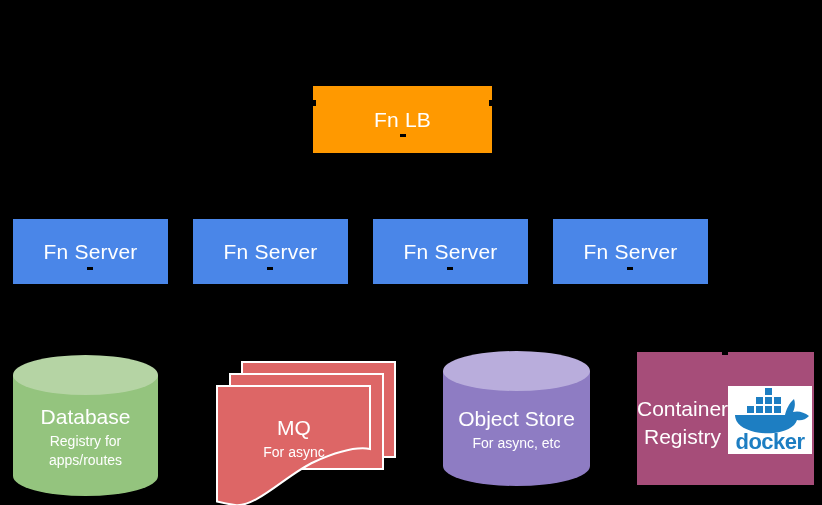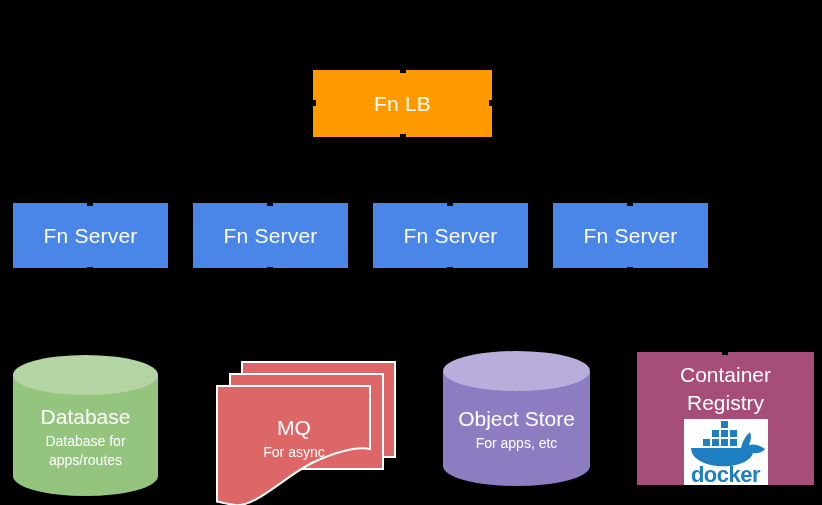--- a/index.html
+++ b/index.html
@@ -17,20 +17,21 @@
     color: var(--text-color, #fff);
   }
   .node { position: absolute; box-sizing: border-box; }
 
   
   .rect-node {
     display: flex;
     align-items: center;
     justify-content: center;
     text-align: center;
+    margin-top: 16px;
   }
   .lb    { left: 313px; top: 70px;  width: 179px; height: 67px; background: var(--lb-color); }
   .srv   { top: 203px; width: 155px; height: 65px; background: var(--server-color); }
   .srv1  { left: 13px; }
   .srv2  { left: 193px; }
   .srv3  { left: 373px; }
   .srv4  { left: 553px; }
   .node-label { font-size: 21px; letter-spacing: 0.2px; }
 
   
@@ -54,21 +55,21 @@
   .mq-text {
     position: absolute; left: 1px; top: 28px; width: 154px; height: 100px;
     display: flex; flex-direction: column; align-items: center; justify-content: center;
     text-align: center;
   }
 
   
   .registry {
     left: 637px; top: 352px; width: 177px; height: 133px;
     background: var(--registry-color);
-    display: flex; flex-direction: column; align-items: center;
+    display: flex; flex-direction: row; align-items: center;
     text-align: center;
   }
   .registry-title { font-size: 21px; line-height: 28px; padding-top: 9px; }
   .docker-logo {
     margin-top: 2px;
     width: 84px; height: 68px;
     background: var(--docker-bg);
     display: flex; flex-direction: column; align-items: center;
     overflow: hidden;
     justify-content: center;
@@ -106,21 +107,21 @@
     <span class="node-label">Fn Server</span>
   </div>
 
   <div class="node cyl db">
     <svg width="145" height="141" viewBox="0 0 145 141">
       <path d="M0,20 V121 A72.5,20 0 0 0 145,121 V20 Z" fill="var(--database-body)"></path>
       <ellipse cx="72.5" cy="20" rx="72.5" ry="20" fill="var(--database-top)"></ellipse>
     </svg>
     <div class="cyl-text">
       <span class="cyl-title">Database</span>
-      <span class="cyl-sub"><span>Database for</span><br><span>apps/routes</span></span>
+      <span class="cyl-sub"><span>Registry for</span><br><span>apps/routes</span></span>
     </div>
   </div>
 
   <div class="node mq">
     <svg width="182" height="150" viewBox="0 0 182 150">
       <rect x="26" y="1" width="153" height="95" fill="var(--mq-fill)" stroke="var(--mq-stroke)" stroke-width="2"></rect>
       <rect x="14" y="13" width="153" height="95" fill="var(--mq-fill)" stroke="var(--mq-stroke)" stroke-width="2"></rect>
       <path d="M1,25 H154 V88 C138,85 118,92 98,101 C72,112.5 40,147 19,144 C12,143 5,141.5 1,140.5 Z" fill="var(--mq-fill)" stroke="var(--mq-stroke)" stroke-width="2"></path>
     </svg>
     <div class="mq-text">
@@ -129,21 +130,21 @@
     </div>
   </div>
 
   <div class="node cyl os">
     <svg width="147" height="135" viewBox="0 0 147 135">
       <path d="M0,20 V115 A73.5,20 0 0 0 147,115 V20 Z" fill="var(--object-store-body)"></path>
       <ellipse cx="73.5" cy="20" rx="73.5" ry="20" fill="var(--object-store-top)"></ellipse>
     </svg>
     <div class="cyl-text">
       <span class="cyl-title">Object Store</span>
-      <span class="cyl-sub">For apps, etc</span>
+      <span class="cyl-sub">For async, etc</span>
     </div>
   </div>
 
   <div class="node registry">
     <div class="registry-title">
       <span>Container</span><br>
       <span>Registry</span>
     </div>
     <div class="docker-logo">
       <svg width="84" height="47" viewBox="0 0 84 47">

